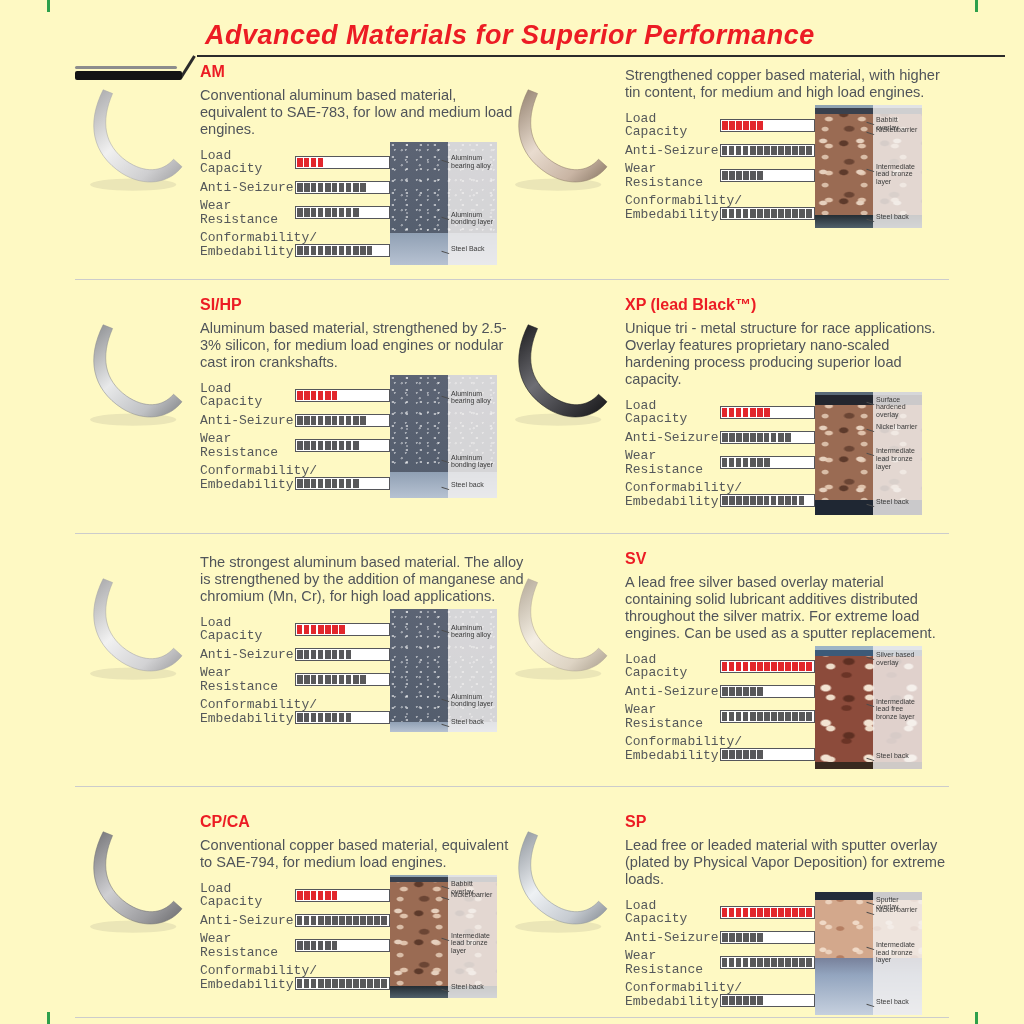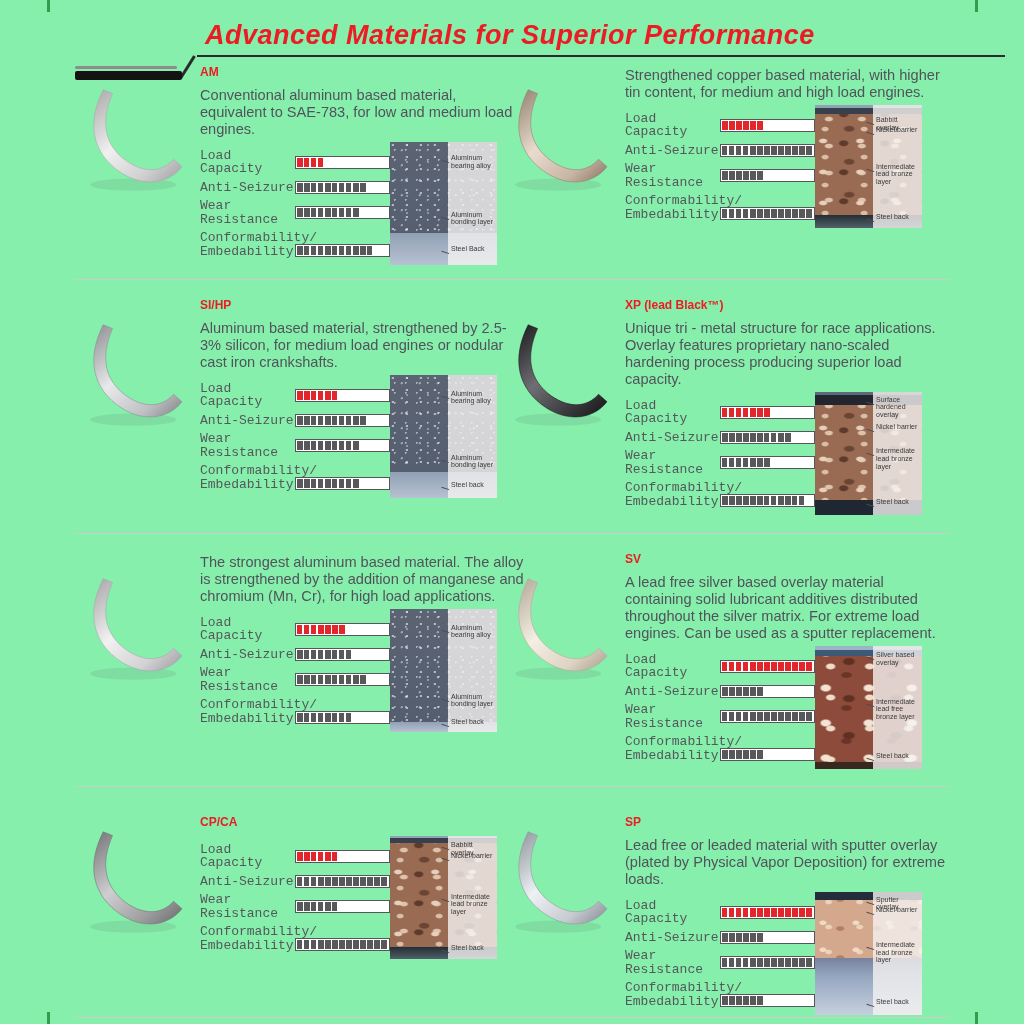--- a/index.html
+++ b/index.html
@@ -1,18 +1,18 @@
 <!DOCTYPE html>
 <html><head>
 <meta charset="utf-8">
 <style>
   html,body{margin:0;padding:0;background:#ffffff;}
   body{width:1024px;height:1024px;position:relative;overflow:hidden;
        font-family:"Liberation Sans","DejaVu Sans",sans-serif;}
-  .page{position:absolute;inset:0;background:#86efac;}
+  .page{position:absolute;inset:0;background:#fef9c3;}
 
   
   .mark{position:absolute;width:3px;height:12px;}
 
   
   .page-title{position:absolute;left:205px;top:20px;margin:0;
     font-size:27px;font-weight:bold;font-style:italic;letter-spacing:.5px;white-space:nowrap;}
   .deco-rule{position:absolute;left:197px;top:55px;width:808px;height:2px;background:#2b2b2b;}
   .deco-slash{position:absolute;left:193px;top:56px;width:3px;height:26px;background:#2b2b2b;
     transform-origin:top center;transform:rotate(32deg);}
@@ -26,21 +26,21 @@
         grid-template-columns:425px 449px;grid-template-rows:219px 254px 253px 231px;}
   section.cell{position:relative;}
   .cell .content{margin-left:125px;padding-top:2px;}
   .grid section:nth-child(3) .content,.grid section:nth-child(4) .content,
   .grid section:nth-child(5) .content,.grid section:nth-child(6) .content{padding-top:16px;}
   .grid section:nth-child(7) .content,.grid section:nth-child(8) .content{padding-top:26px;}
 
   .shell{position:absolute;left:0;top:40px;width:122px;height:112px;}
   .grid section:nth-child(1) .shell,.grid section:nth-child(2) .shell{top:24px;}
 
-  .sec-title{margin:0;font-size:12px;font-weight:bold;line-height:20px;}
+  .sec-title{margin:0;font-size:16px;font-weight:bold;line-height:20px;}
   .desc{margin:5px 0 0;width:324px;font-size:14.6px;line-height:17px;color:#50545a;}
 
   .row-bottom{display:flex;align-items:flex-end;margin-top:4px;}
   .ratings{width:190px;padding-bottom:2px;}
   .rating{display:flex;align-items:center;margin-bottom:5px;}
   .rlabel{width:95px;font-size:13px;line-height:13.5px;color:#55585a;font-family:Liberation Mono, monospace;}
   .bar{box-sizing:border-box;width:95px;height:13px;border:1px solid #55565a;background:#fff;padding:1px;}
   .fill{height:9px;}
   .r-conform{margin-top:1px;align-items:flex-end;}
   .r-conform .bar{margin-bottom:1px;}
@@ -488,20 +488,21 @@
          <stop offset="0.45" stop-color="#cfcfd2"></stop>
          <stop offset="0.8" stop-color="#9d9da0"></stop>
          <stop offset="1" stop-color="#737376"></stop>
        </linearGradient>
             </defs>
        <ellipse cx="62" cy="105" rx="46" ry="6.5" fill="rgba(70,70,80,0.10)"></ellipse>
        <path d="M30,4 C12,40 18,72 50,93 C74,108 100,104 114,86 L105,78 C93,92 74,93 55,80 C31,63 27,38 40,8 Z" fill="url(#sg6)" stroke="#737376" stroke-width="0.6"></path>
      </svg></div>
     <div class="content">
       <h2 class="sec-title" style="color: rgb(236, 28, 36);">CP/CA</h2>
+      <p class="desc">Conventional copper based material, equivalent to SAE-794, for medium load engines.</p>
       <div class="row-bottom">
         <div class="ratings">
           <div class="rating r-load">
             <span class="rlabel">Load Capacity</span>
             <span class="bar">
                   <span class="fill" style="display: block; width: 42px; background: repeating-linear-gradient(90deg, rgb(226, 38, 44) 0px, rgb(226, 38, 44) 5.5px, rgb(255, 255, 255) 5.5px, rgb(255, 255, 255) 7px);"></span>
                 </span>
           </div>
           <div class="rating r-anti">
             <span class="rlabel">Anti-Seizure</span>

